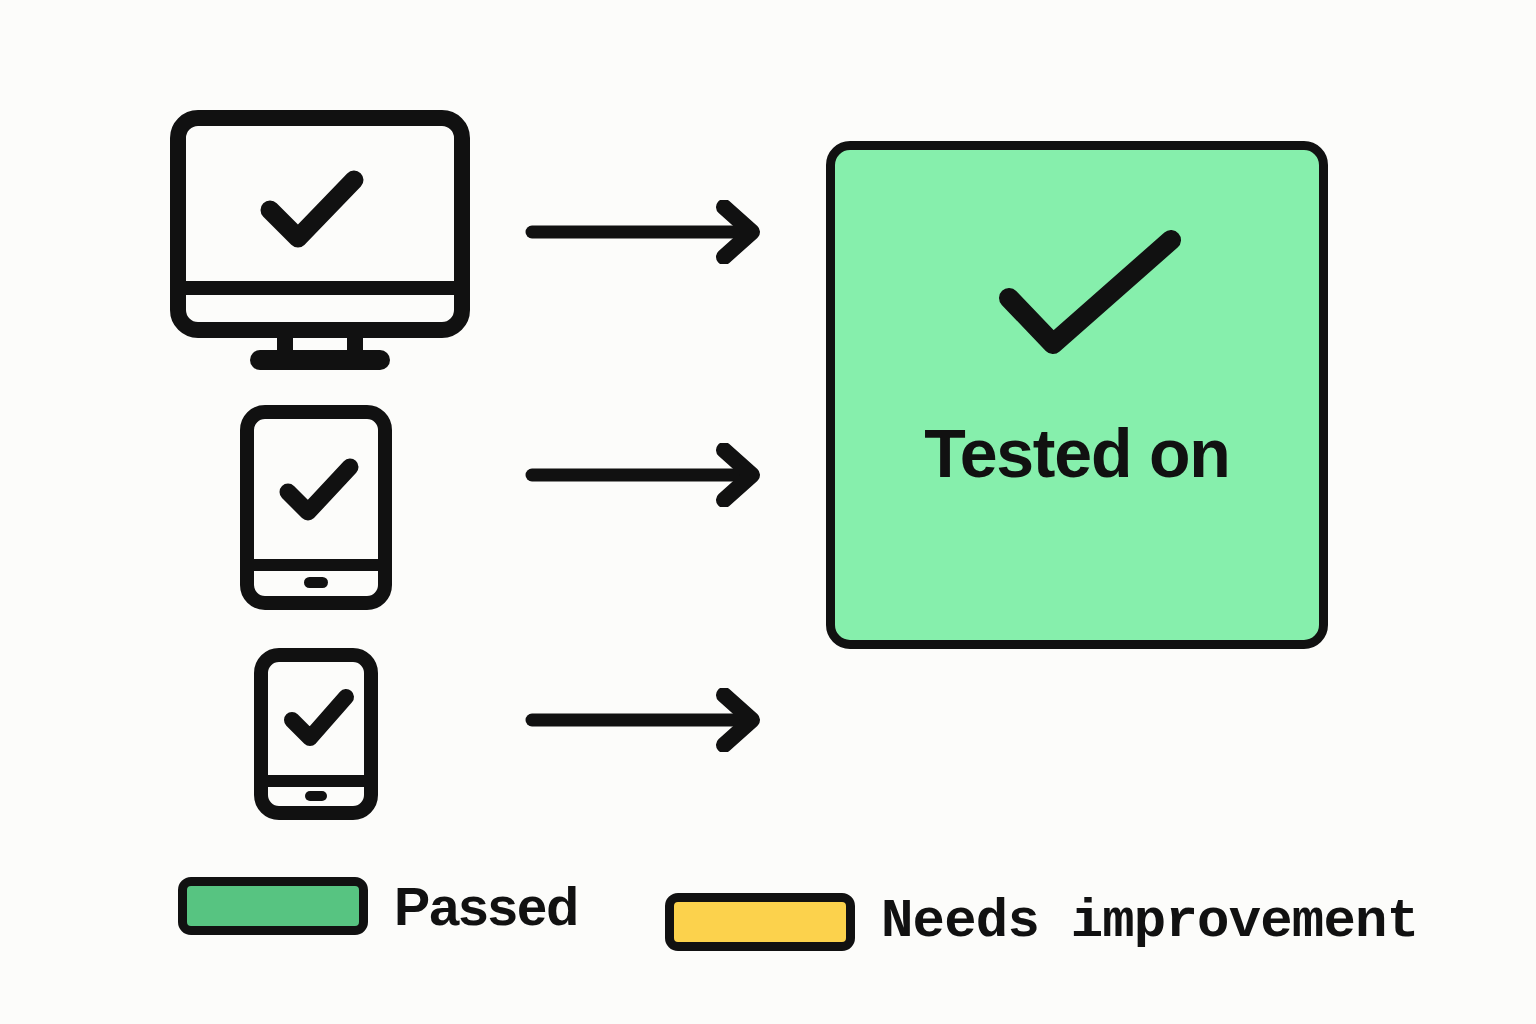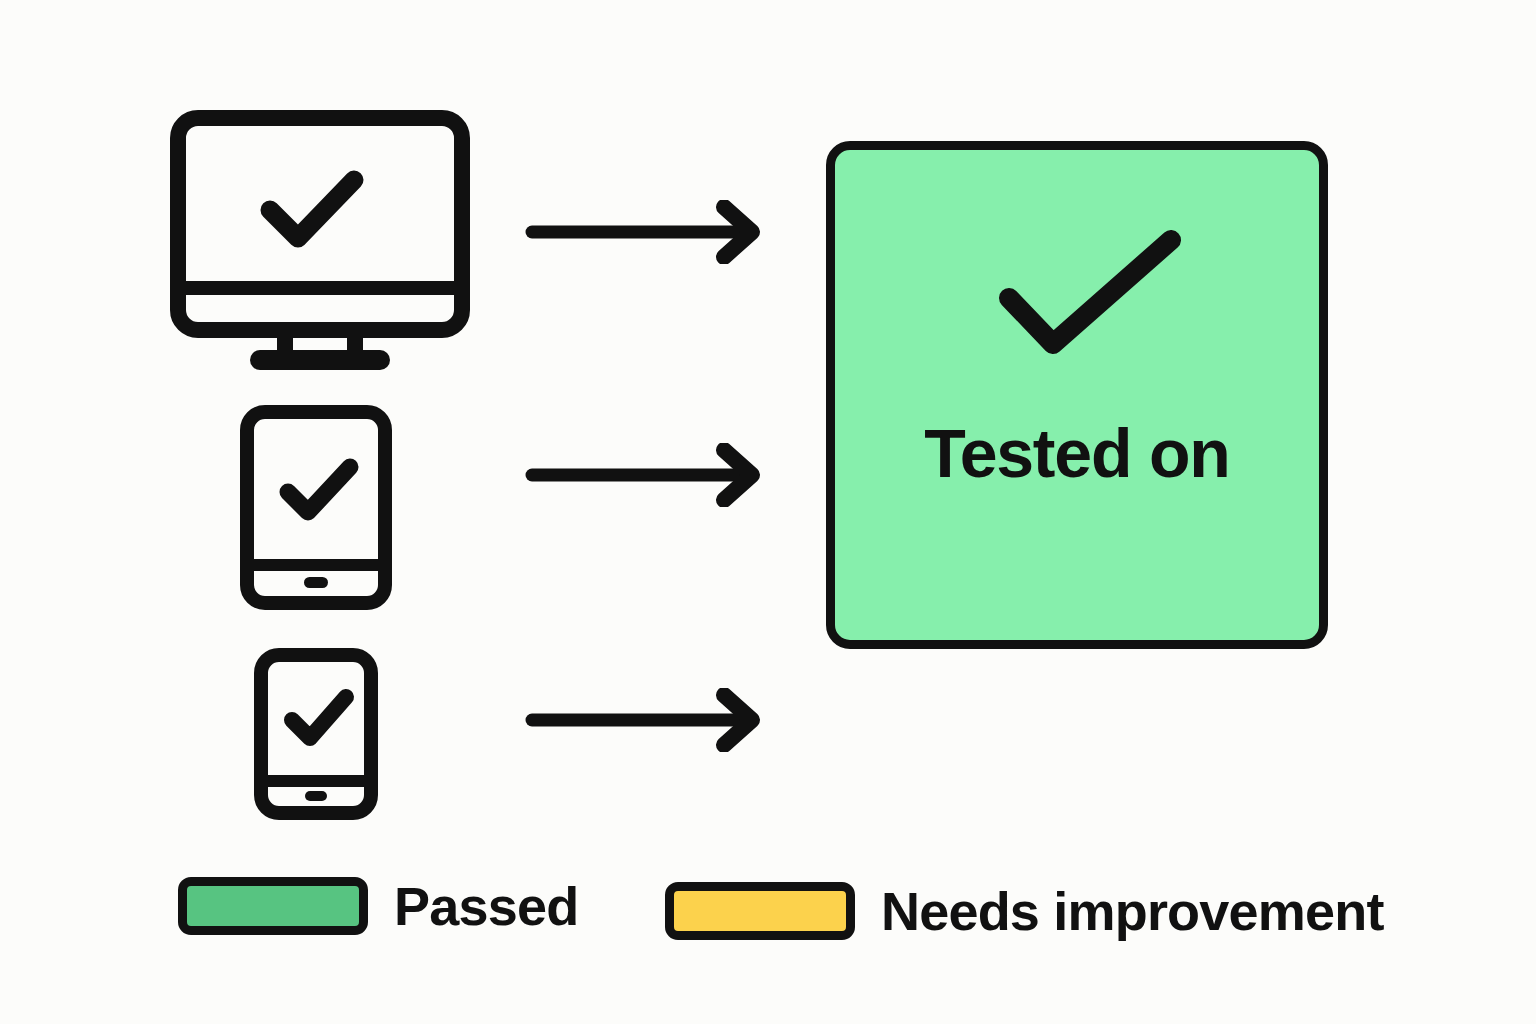--- a/index.html
+++ b/index.html
@@ -87,21 +87,21 @@
   .legend-label {
     margin-left: 26px;
     font-size: 54px;
     font-weight: 700;
     letter-spacing: -0.8px;
     color: #111111;
     white-space: nowrap;
     line-height: 1;
   }
   #legend-item-0 { left: 0px; top: 0px; }
-  #legend-item-1 { left: 487px; top: 5px; }
+  #legend-item-1 { left: 487px; top: 16px; font-family: Liberation Mono, monospace; }
 </style>
 </head>
 <body style="background: rgb(252, 252, 250);">
 
 <div id="stage" style="background: rgb(252, 252, 250);">
 
   <div class="device-icon" id="device-desktop" style="left:170px; top:110px; width:300px; height:260px;">
     <svg width="300" height="260" viewBox="0 0 300 260" fill="none">
 
       <rect x="8" y="8" width="284" height="212" rx="20" ry="20" stroke="#111111" stroke-width="16" fill="none"></rect>

